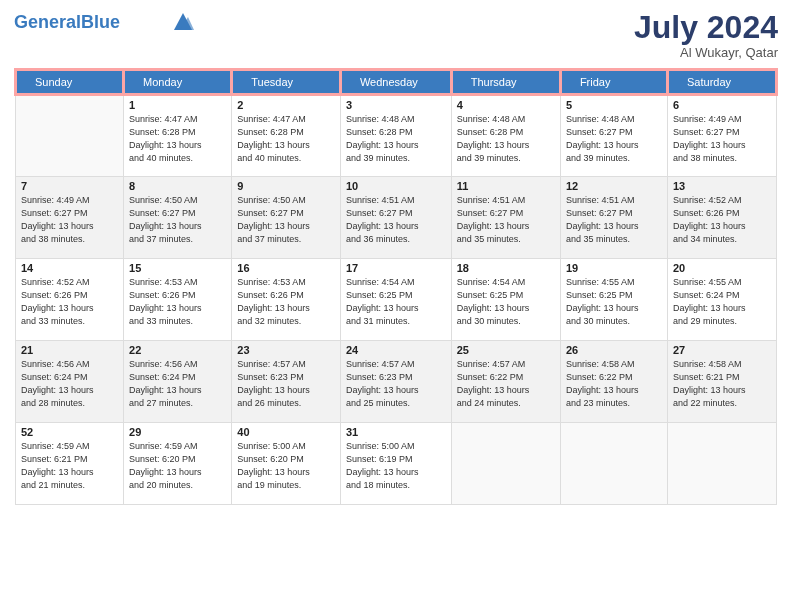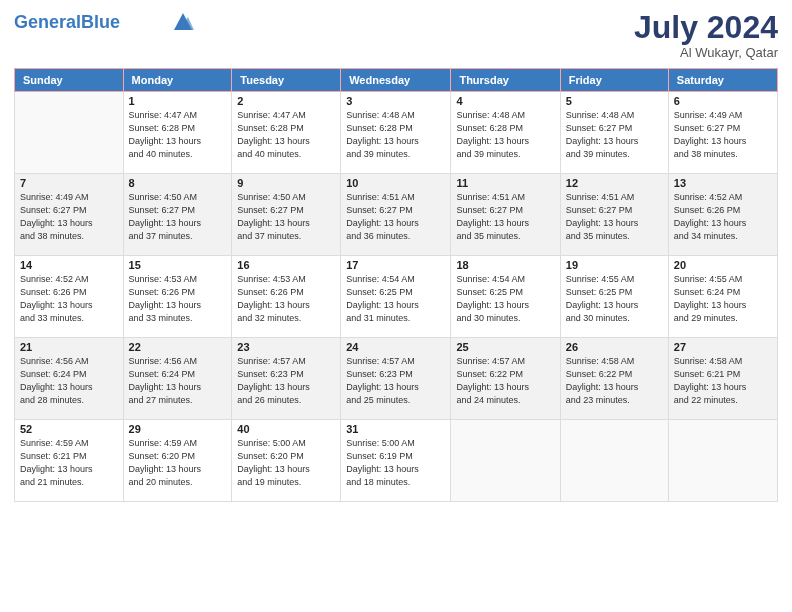--- a/index.html
+++ b/index.html
@@ -49,24 +49,24 @@
     }
     .calendar {
       width: 100%;
       border-collapse: collapse;
       font-size: 10px;
     }
     .calendar th {
       background-color: #3a7bbf;
       color: white;
       text-align: left;
-      padding: 5px 8px;
+      padding: 5px 18px;
       font-size: 11px;
-      font-weight: bold;
-      border: 1px solid #fca5a5;
+      font-weight: normal;
+      border: 3px solid #fca5a5;
     }
     .calendar td {
       border: 1px solid #ddd;
       vertical-align: top;
       padding: 3px 5px;
       width: 113px;
       min-height: 70px;
       height: 82px;
     }
     .calendar td.empty {

